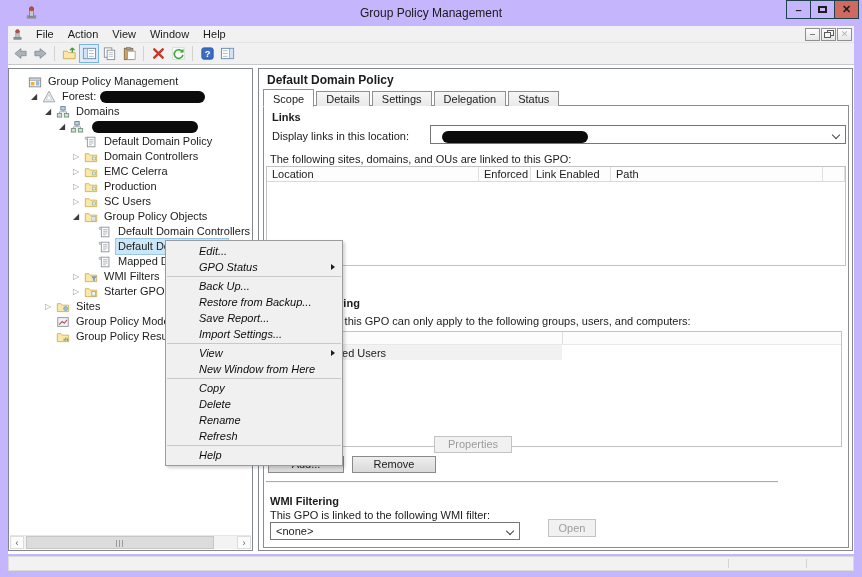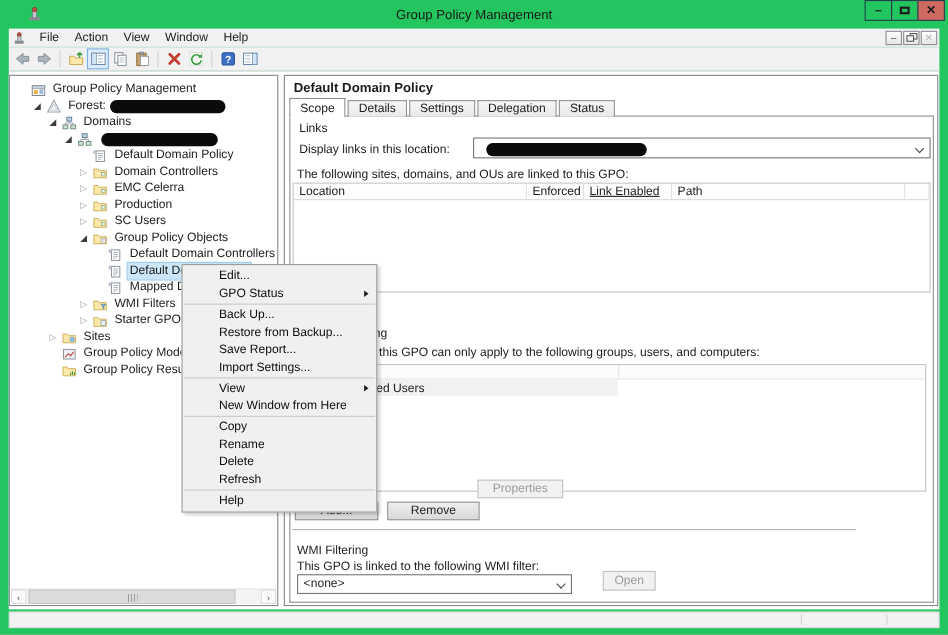--- a/index.html
+++ b/index.html
@@ -1,17 +1,17 @@
 <!DOCTYPE html>
 <html><head>
 <meta charset="utf-8">
 <style>
   html,body{margin:0;padding:0;background:#9aa5ab;}
   *{box-sizing:border-box;font-family:"Liberation Sans",sans-serif;}
-  #window{position:relative;width:862px;height:577px;background:#22c55e;overflow:hidden;font-size:11px;color:#1b1b1b;padding-left:10px;}
+  #window{position:relative;width:862px;height:577px;background:#c4b5fd;overflow:hidden;font-size:11px;color:#1b1b1b;padding-left:10px;}
 
   
   .titlebar{position:absolute;left:0;top:0;width:862px;height:26px;}
   .app-icon{position:absolute;left:24px;top:5px;width:15px;height:15px;}
   .title-text{position:absolute;left:0;top:6px;width:100%;text-align:center;font-size:12px;color:#1a1a1a;}
   .winbtns{position:absolute;right:3px;top:0;display:flex;}
   .wbtn{width:25px;height:19px;border:1px solid #20404e;margin-left:-1px;display:flex;align-items:center;justify-content:center;color:#1c1c1c;font-weight:bold;font-size:11px;}
   .wbtn.close{background:#ce6a5f;}
   .wbtn .maxbox{display:block;width:9px;height:7px;border:2px solid #1c1c1c;}
 
@@ -63,37 +63,37 @@
   .hs-grip{position:absolute;left:50%;top:3px;width:9px;height:7px;margin-left:-4px;background:repeating-linear-gradient(90deg,#9a9a9a 0 1px,transparent 1px 3px);}
 
   
   .right-panel{position:absolute;left:250px;top:3px;width:595px;height:483px;border:1px solid #828790;background:#fff;overflow:hidden;}
   .rp-header{position:absolute;left:8px;top:4px;font-weight:bold;font-size:12px;}
   .tabs{position:absolute;left:4px;top:19px;height:18px;display:flex;align-items:flex-end;z-index:3;}
   .tab{border:1px solid #919191;border-bottom:none;background:linear-gradient(#f6f6f6,#e9e9e9);padding:2px 9px;margin-right:2px;height:15px;line-height:11px;}
   .tab.active{background:#fff;height:18px;padding-top:4px;margin-bottom:-1px;border-bottom:1px solid #fff;}
   .tabpage{position:absolute;left:4px;right:3px;top:36px;bottom:2px;border:1px solid #8e8e8e;background:#fff;}
 
-  .sect-h{position:absolute;font-weight:normal;}
+  .sect-h{position:absolute;font-weight:bold;}
   .lbl{position:absolute;}
 
   .combo{position:absolute;background:#fff;border:1px solid #767676;height:19px;line-height:17px;padding-left:5px;}
   .combo .chev{position:absolute;right:6px;top:6px;width:6px;height:6px;border-right:1.4px solid #444;border-bottom:1.4px solid #444;transform:rotate(45deg);}
   .combo1{left:166px;top:19px;right:2px;}
   .combo2{left:6px;top:416px;width:250px;height:18px;}
 
   
   .ltable{position:absolute;left:2px;top:60px;right:2px;height:100px;border:1px solid #c3c3c3;background:#fff;overflow:hidden;}
   .lt-head{display:flex;height:15px;border-bottom:1px solid #dadada;background:#fdfdfd;}
   .lt-head .c{border-right:1px solid #e0e0e0;padding-left:5px;line-height:15px;color:#1b1b1b;}
   .lt-row{display:flex;height:15px;background:#edf4fa;align-items:center;}
   .lt-row .c{padding-left:5px;line-height:15px;}
   .c0{width:212px;flex:0 0 212px;}
   .c1{width:52px;flex:0 0 52px;}
-  .c2{width:80px;flex:0 0 80px;text-decoration:underline;}
+  .c2{width:80px;flex:0 0 80px;}
   .c3{width:212px;flex:0 0 212px;}
   .c4{flex:1;}
   .lt-row .c0{display:flex;align-items:center;gap:3px;}
   .lt-row .c0 svg{width:12px;height:12px;flex:0 0 12px;}
 
   
   .slist{position:absolute;left:2px;top:225px;right:6px;height:116px;border:1px solid #c3c3c3;background:#fff;overflow:hidden;}
   .sl-head{height:13px;border-bottom:1px solid #e8e8e8;background:#fcfcfc;position:relative;}
   .sl-head .div{position:absolute;left:295px;top:0;bottom:0;width:1px;background:#e0e0e0;}
   .sl-row{height:15px;width:295px;background:#f1f1f1;display:flex;align-items:center;padding-left:4px;gap:3px;}
@@ -102,21 +102,21 @@
   .btn{position:absolute;height:17px;font-size:11px;text-align:center;line-height:15px;background:linear-gradient(#eeeeee,#d9d9d9);border:1px solid #8a8a8a;color:#1b1b1b;}
   .btn.disabled{background:#f1f1f1;border:1px solid #c3c3c3;color:#9c9c9c;}
   .b-add{left:4px;top:350px;width:76px;}
   .b-remove{left:88px;top:350px;width:84px;}
   .b-props{left:170px;top:330px;width:78px;}
   .b-open{left:284px;top:413px;width:48px;height:18px;line-height:16px;}
 
   .groove{position:absolute;left:2px;top:375px;width:512px;height:2px;border-top:1px solid #ababab;border-bottom:1px solid #f6f6f6;}
 
   
-  .cmenu{position:absolute;left:165px;top:240px;width:178px;background:#f0f0f0;border:1px solid #9c9c9c;box-shadow:2px 2px 3px rgba(0,0,0,0.18);z-index:40;padding:2px 0;}
+  .cmenu{position:absolute;left:165px;top:240px;width:178px;background:#f0f0f0;border:1px solid #9c9c9c;box-shadow:2px 2px 3px rgba(0,0,0,0.18);z-index:40;padding:2px 0;font-style:italic;}
   .cm-item{position:relative;height:16px;line-height:16px;padding-left:33px;color:#0c0c0c;}
   .cm-sep{height:1px;background:#c9c9c9;margin:1px 1px;}
   .cm-arrow{position:absolute;right:7px;top:5px;width:0;height:0;border:3.5px solid transparent;border-left:4.5px solid #1c1c1c;border-right:none;}
 
   
   .statusbar{position:absolute;left:8px;top:556px;width:846px;height:15px;background:#f2f2f2;border:1px solid #dadada;}
   .sb-div{position:absolute;top:2px;bottom:2px;width:1px;background:#d4d4d4;}
 </style>
 </head>
 <body>
@@ -505,22 +505,22 @@
       <div class="cm-sep"></div>
       <div class="cm-item">Back Up...</div>
       <div class="cm-item">Restore from Backup...</div>
       <div class="cm-item">Save Report...</div>
       <div class="cm-item">Import Settings...</div>
       <div class="cm-sep"></div>
       <div class="cm-item">View<span class="cm-arrow"></span></div>
       <div class="cm-item">New Window from Here</div>
       <div class="cm-sep"></div>
       <div class="cm-item">Copy</div>
+      <div class="cm-item">Delete</div>
       <div class="cm-item">Rename</div>
-      <div class="cm-item">Delete</div>
       <div class="cm-item">Refresh</div>
       <div class="cm-sep"></div>
       <div class="cm-item">Help</div>
     </div>
 
   <div class="statusbar">
     <span></span>
     <span class="sb-div" style="right:124px;"></span>
     <span class="sb-div" style="right:46px;"></span>
   </div>

